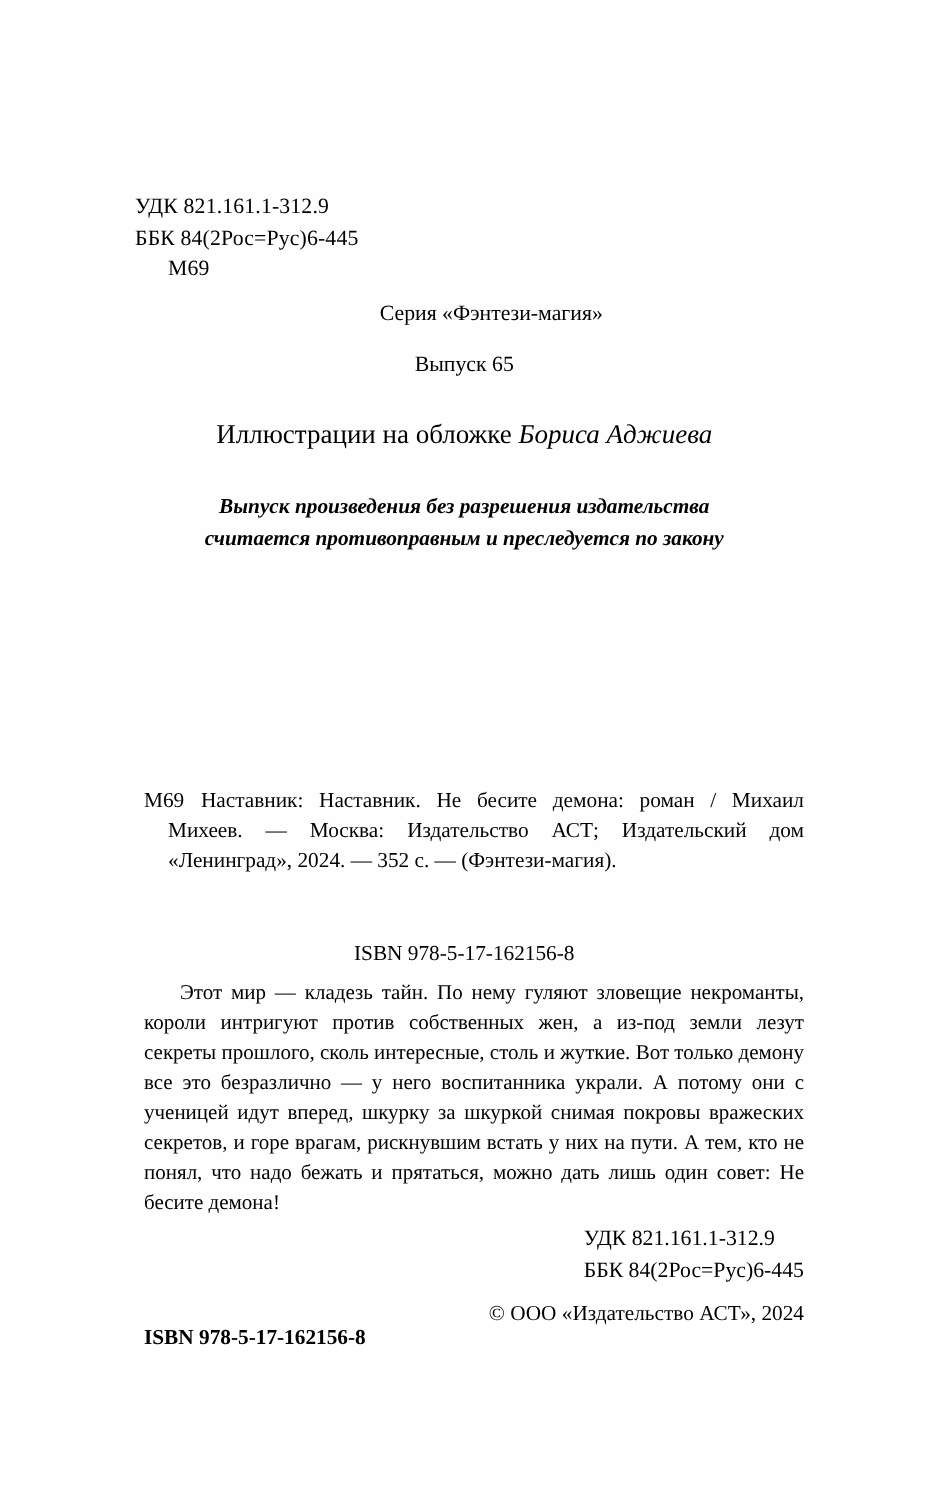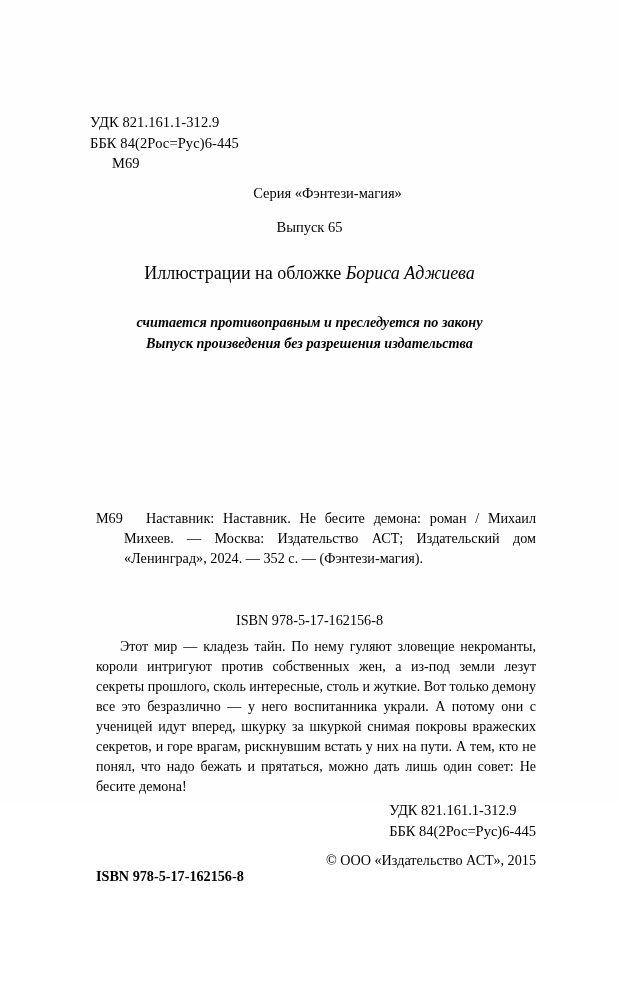--- a/index.html
+++ b/index.html
@@ -10,21 +10,21 @@
   body {
     width: 619px;
     height: 1001px;
     position: relative;
     font-family: "Liberation Serif", serif;
     color: #000000;
     overflow: hidden;
   }
   .page {
     position: absolute;
-    left: 0; top: 0;
+    left: 0; top: 16px;
     width: 619px;
     height: 803px;
     background: #fefefe;
   }
 
   
   .top-codes {
     position: absolute;
     left: 90px;
     top: 112px;
@@ -102,21 +102,21 @@
   .biblio-body {
     position: relative;
   }
   .biblio-body .m-code {
     position: absolute;
     left: 0;
     top: 0;
     width: 36px;
   }
   .biblio-body .record {
-    margin-left: 28px;
+    margin-left: 16px;
     text-indent: 22px;
     text-align: justify;
     text-justify: inter-word;
   }
 
   .isbn-center {
     position: absolute;
     left: 0;
     top: 612px;
     width: 619px;
@@ -180,39 +180,39 @@
   <div class="series-block">
     <div class="series-title">Серия «Фэнтези-магия»</div>
     <div class="series-issue">Выпуск 65</div>
   </div>
 
   <div class="illustration">
     <span>Иллюстрации на обложке </span><i>Бориса Аджиева</i>
   </div>
 
   <div class="notice">
+    <div>Выпуск произведения без разрешения издательства</div>
     <div>считается противоправным и преследуется по закону</div>
-    <div>Выпуск произведения без разрешения издательства</div>
   </div>
 
   <div class="biblio">
     <div class="biblio-body">
       <div class="m-code">М69</div>
       <div class="record">Наставник: Наставник. Не бесите демона: роман / Михаил Михеев. — Москва: Издательство АСТ; Издательский дом «Ленинград», 2024. — 352 с. — (Фэнтези-магия).</div>
     </div>
   </div>
 
   <div class="isbn-center">ISBN 978-5-17-162156-8</div>
 
   <div class="annotation">Этот мир — кладезь тайн. По нему гуляют зловещие некроманты, короли интригуют против собственных жен, а из-под земли лезут секреты прошлого, сколь интересные, столь и жуткие. Вот только демону все это безразлично — у него воспитанника украли. А потому они с ученицей идут вперед, шкурку за шкуркой снимая покровы вражеских секретов, и горе врагам, рискнувшим встать у них на пути. А тем, кто не понял, что надо бежать и прятаться, можно дать лишь один совет: Не бесите демона!</div>
 
   <div class="bottom-codes">
     <div>УДК 821.161.1-312.9</div>
     <div>ББК 84(2Рос=Рус)6-445</div>
   </div>
 
   <div class="copyright">
-    <div>© ООО «Издательство АСТ», 2015</div>
+    <div>© ООО «Издательство АСТ», 2024</div>
   </div>
 
   <div class="isbn-bottom">ISBN 978-5-17-162156-8</div>
 
 </div>
 
 </body></html>

